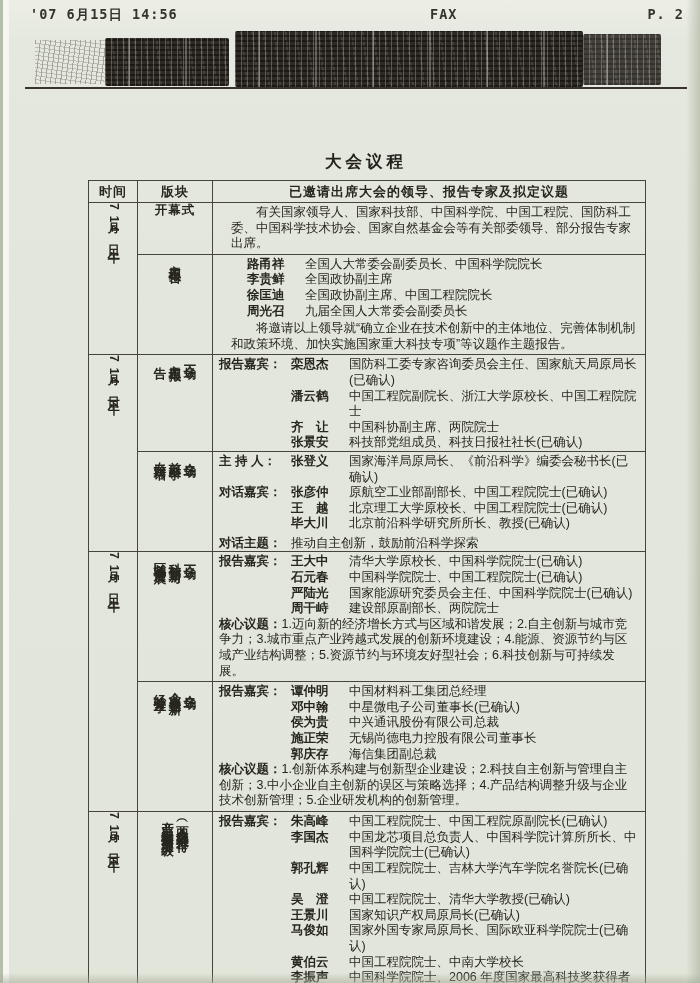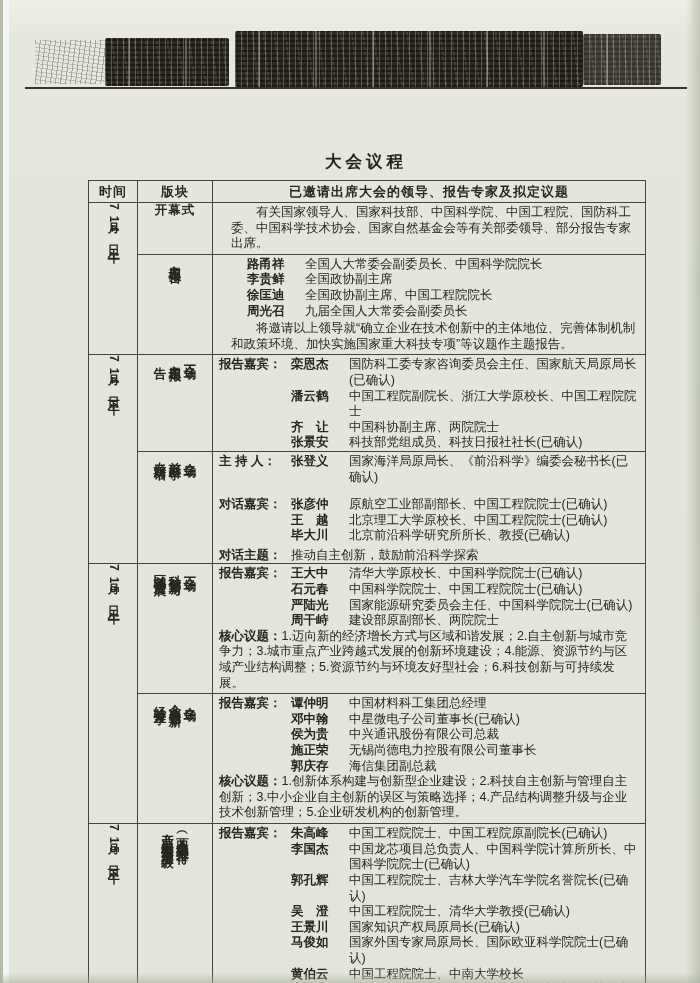--- a/index.html
+++ b/index.html
@@ -50,37 +50,42 @@
   .vtime{writing-mode:vertical-rl;text-orientation:mixed;margin:0 auto;
     font-weight:bold;font-size:12px;letter-spacing:3px;}
   .scell{vertical-align:middle;}
   .sec-h{text-align:center;font-weight:bold;letter-spacing:1px;}
   .vwrap{display:flex;justify-content:center;align-items:center;gap:1px;}
   .vcol{writing-mode:vertical-rl;text-orientation:mixed;font-weight:bold;
     font-size:12.5px;letter-spacing:2px;line-height:14px;}
   .para{margin:2px 6px 2px 18px;text-indent:25px;}
   .keynote{margin:2px 6px 0 34px;}
   .grp{display:flex;margin:2px 6px 0 6px;}
-  .grp.tight{margin-top:12px;}
+  .grp.tight{margin-top:0;}
   .grp.topic{margin-top:4px;}
   .lbl{flex:none;width:72px;font-weight:bold;white-space:nowrap;}
   .glist{flex:1;min-width:0;}
   .g{display:flex;}
   .nm{flex:none;width:58px;font-weight:bold;}
   .ds{flex:1;min-width:0;}
   .core{margin:0 6px 2px 6px;}
   .core b{font-weight:bold;}
 </style>
 </head>
 <body>
 
 <div class="page">
   <div class="edge-greenstrip"></div>
   <div class="edge-left"></div>
 
+  <div class="faxline">
+    <span class="fax-ts">'07 6月15日 14:56</span>
+    <span class="fax-center">FAX</span>
+    <span class="fax-page">P. 2</span>
+  </div>
 
   <div class="noise-band">
     <div class="nb-spark"></div>
     <div class="nb nb-m1"></div>
     <div class="nb nb-m2"></div>
     <div class="nb nb-r"></div>
   </div>
   <div class="scan-underline"></div>
 
   <div class="title">大会议程</div>

